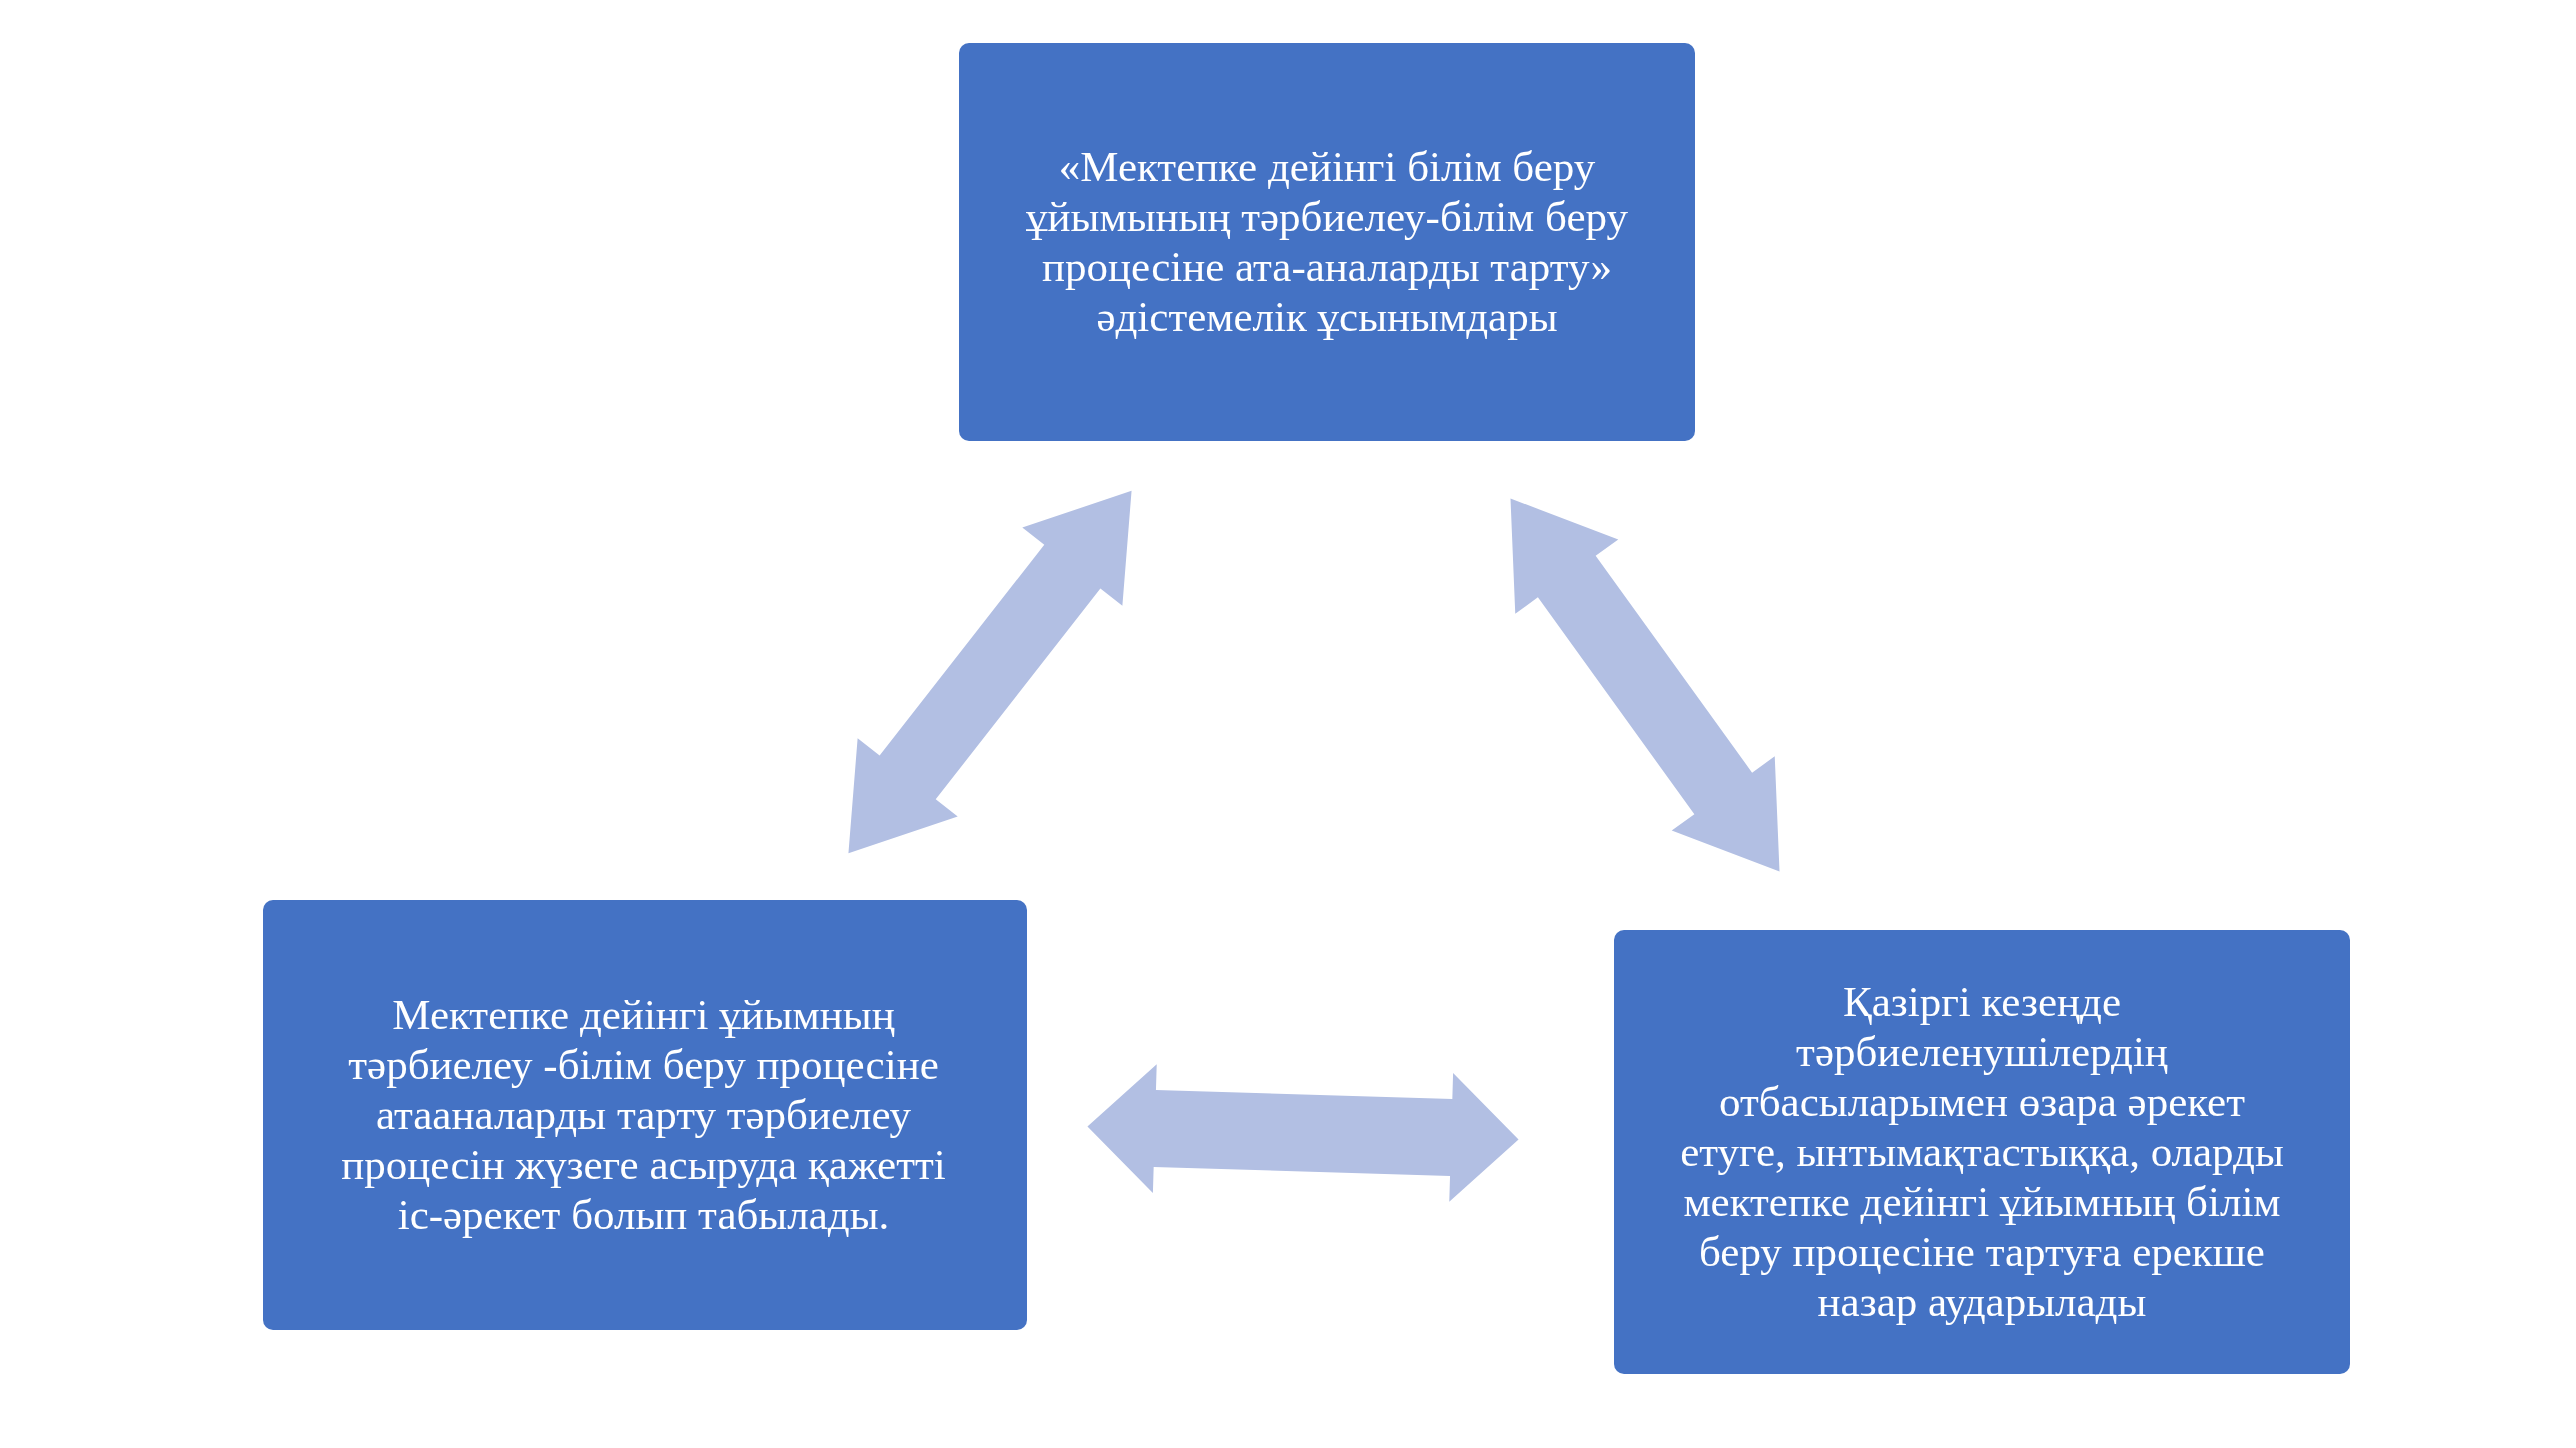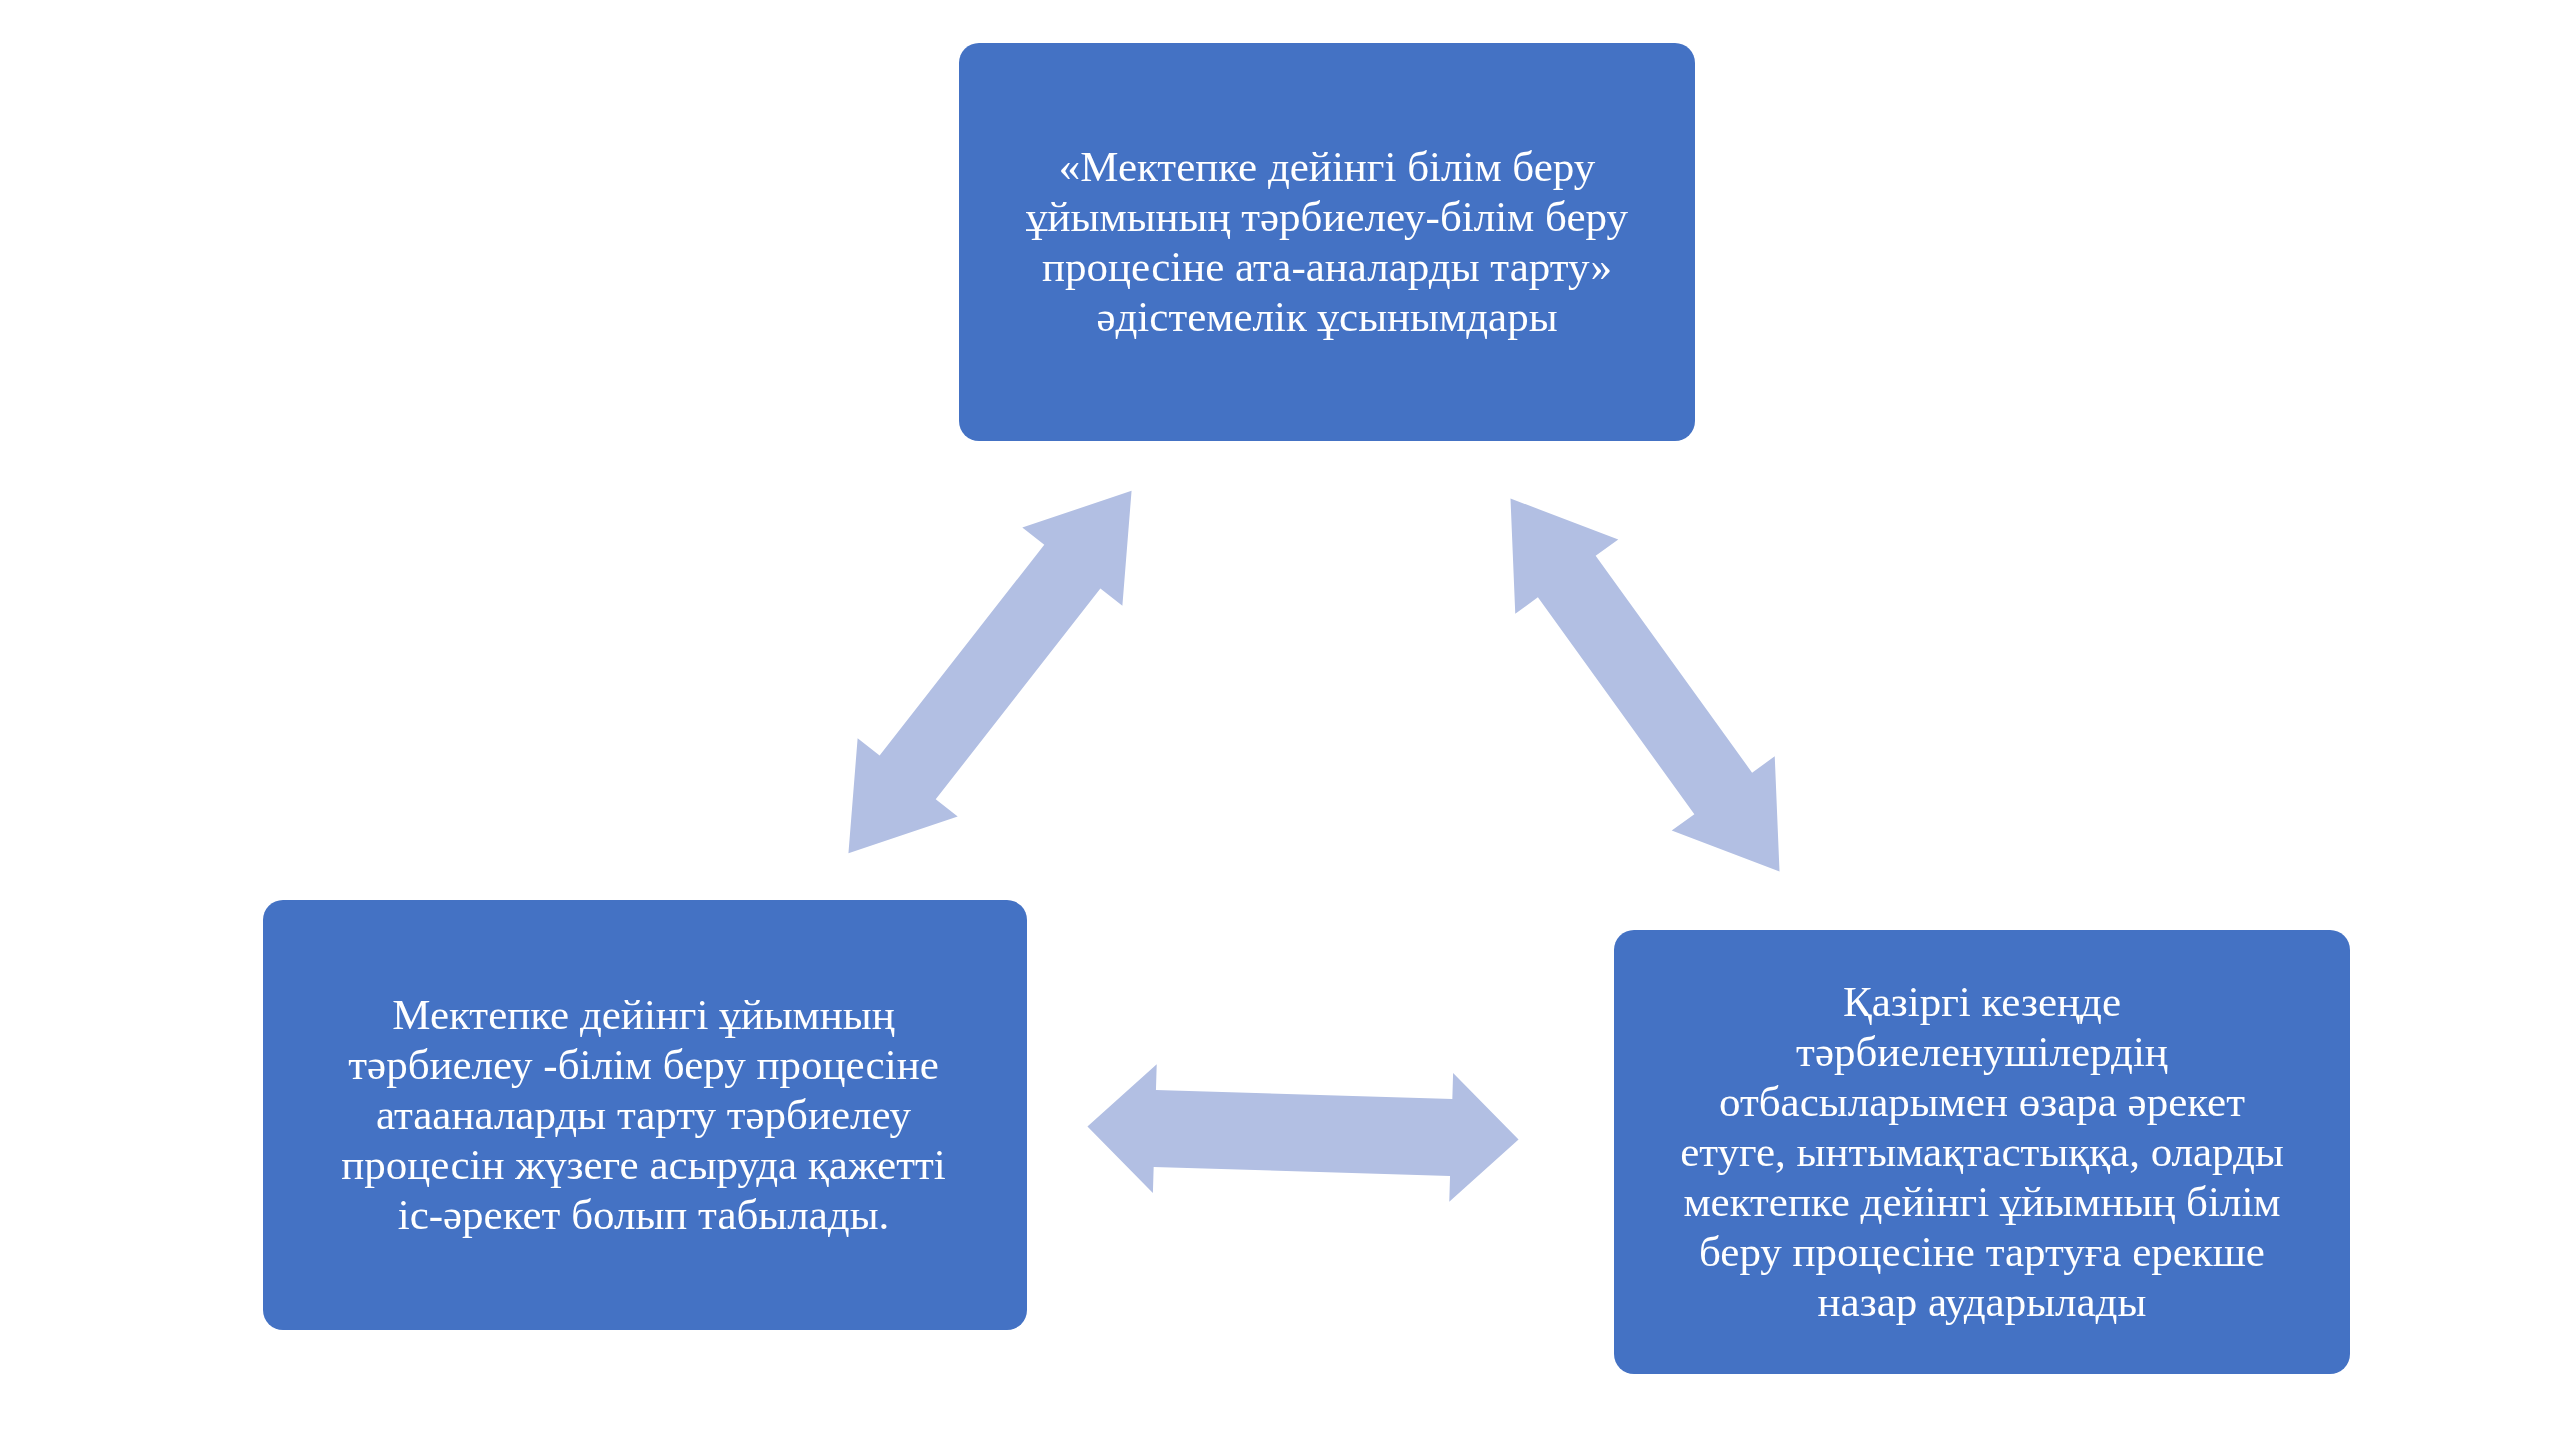--- a/index.html
+++ b/index.html
@@ -15,21 +15,21 @@
   }
   .canvas {
     position: relative;
     width: 2576px;
     height: 1449px;
   }
   .box {
     position: absolute;
     background: var(--box-bg, #4472c4);
     color: var(--text-color, #ffffff);
-    border-radius: 20px;
+    border-radius: 10px;
     display: flex;
     align-items: center;
     justify-content: center;
     text-align: center;
     box-sizing: border-box;
     padding: 19.3px 27px;
   }
   .box-text {
     font-size: 43px;
     line-height: 1.16;

